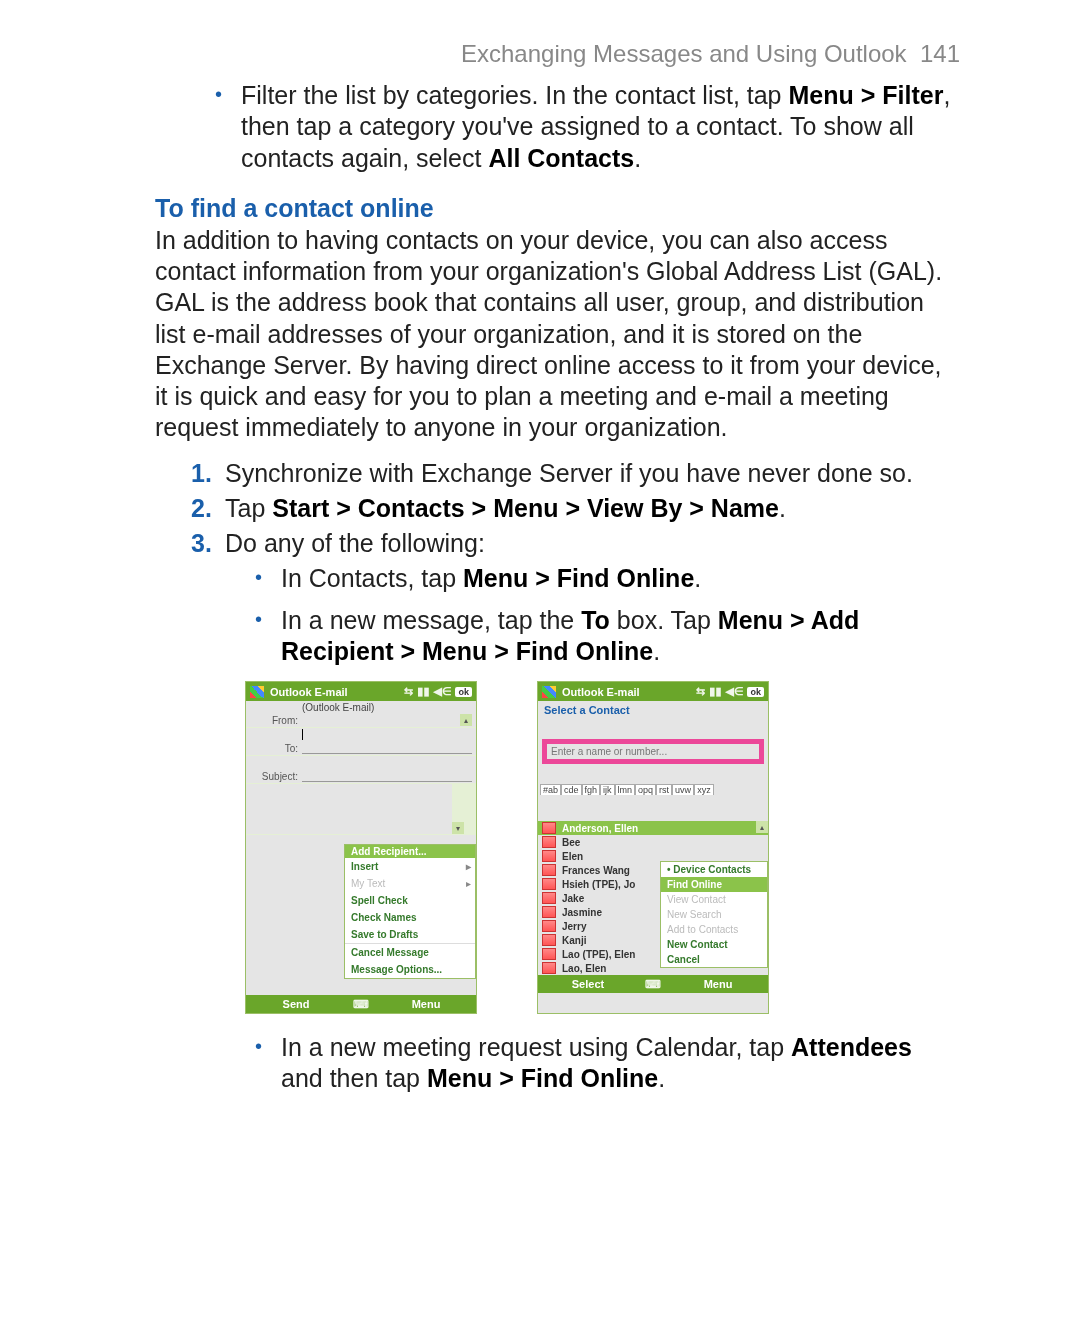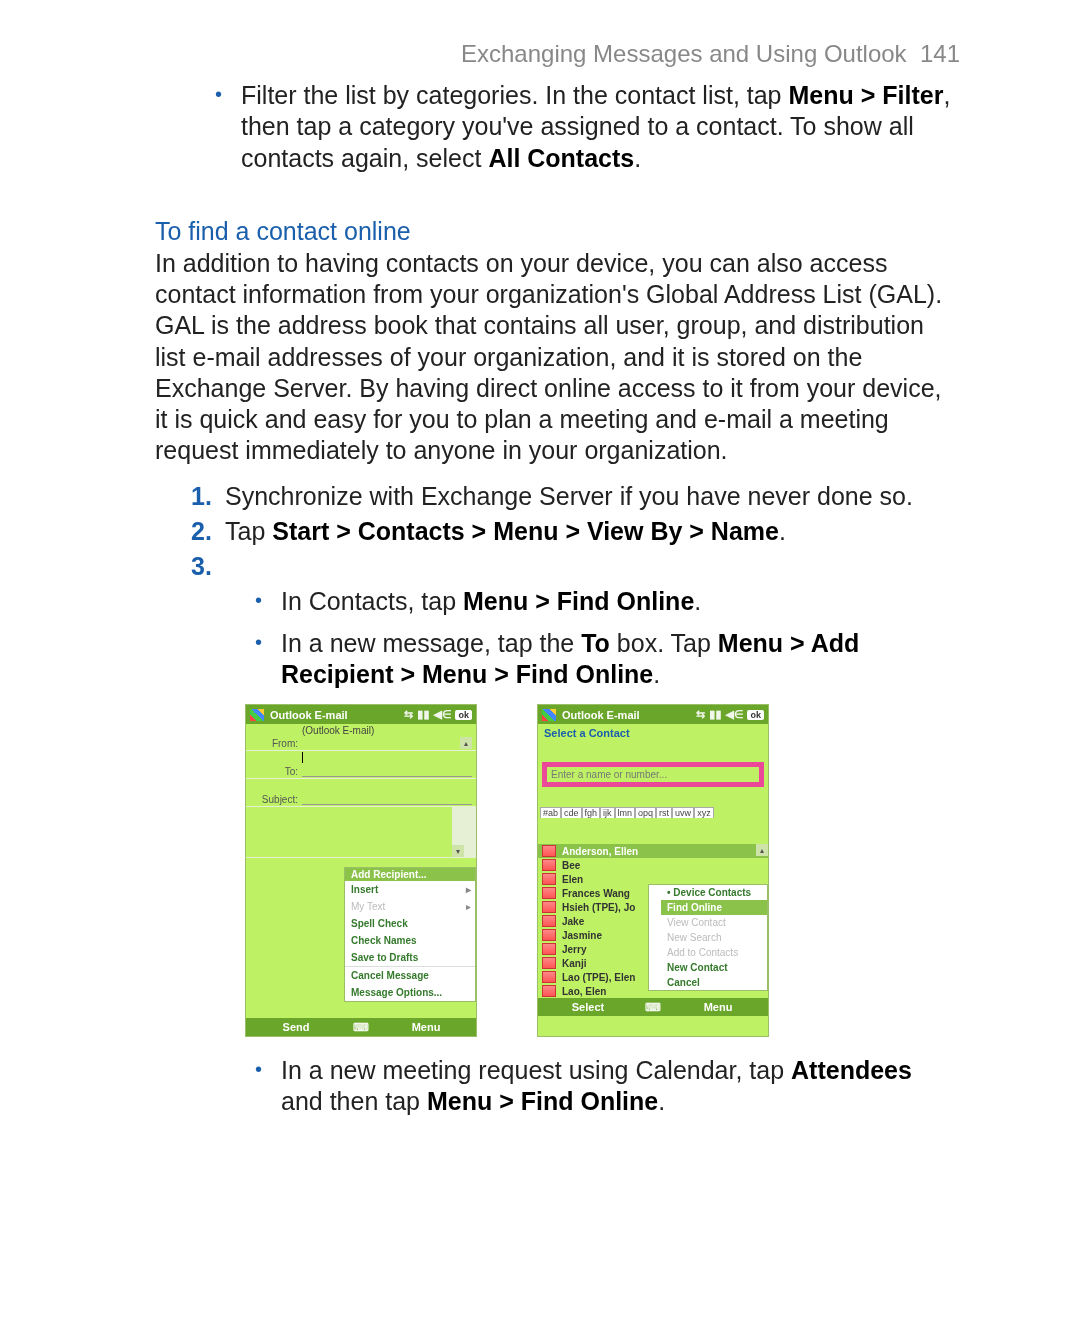--- a/index.html
+++ b/index.html
@@ -32,23 +32,23 @@
     width: 26px;
     color: #1a5fab;
     font-size: 20px;
     line-height: 28px;
     flex: none;
   }
   .bullet-text { flex: 1; }
   .sub-bullet { margin-left: 100px; }
   .section-heading {
     color: #1a5fab;
-    font-weight: normal;
+    font-weight: bold;
     font-size: 25px;
-    margin-top: 43px;
+    margin-top: 20px;
     margin-bottom: 2px;
   }
   .para { margin: 0 0 14px 0; }
   .num-row {
     display: flex;
     margin: 4px 0 4px 36px;
   }
   .num {
     width: 34px;
     font-weight: bold;
@@ -59,21 +59,21 @@
   b { font-weight: bold; color: #000; }
 
   .shots {
     display: flex;
     gap: 60px;
     margin: 14px 0 18px 90px;
   }
   .device {
     width: 230px;
     border: 1px solid #9bbf66;
-    background: #bef264;
+    background: #e5e5e5;
     font-family: Tahoma, Verdana, sans-serif;
     font-size: 10px;
     color: #333;
     position: relative;
   }
   .titlebar {
     background: #6aa62a;
     color: #fff;
     padding: 3px 4px;
     display: flex;
@@ -151,21 +151,21 @@
     display:flex; align-items:center; padding:1px 4px; font-size:10px; font-weight:bold; color:#333;
   }
   .crow.highlight { background:#8bc34a; color:#fff;margin-top:26px; }
   .cicon {
     width:12px; height:10px; margin-right:6px;
     background: linear-gradient(#f88,#f55);
     border:1px solid #c33; flex:none;
   }
   .side-menu {
     position:absolute; right:0; top:40px; width:106px;
-    border:1px solid #9bbf66; background:#fff;padding-left:12px;
+    border:1px solid #9bbf66; background:#fff;
   }
   .side-menu .hdr { color:#357a2c; font-weight:bold; padding:2px 6px; font-size:10px;}
   .side-menu .hi2 { background:#8bc34a; color:#fff; padding:2px 6px; font-weight:bold; font-size:10px;}
   .side-menu .opt { color:#bbb; padding:2px 6px; font-size:10px; }
   .side-menu .opt.strong { color:#357a2c; font-weight:bold;}
   .clist .scroll-arrow { background:#cde3a8; }
 </style>
 </head>
 <body>
 
@@ -190,20 +190,21 @@
     <div>Synchronize with Exchange Server if you have never done so.</div>
   </div>
   <div class="num-row body-text">
     <div class="num">2.</div>
     <div>
       <span>Tap </span><b>Start &gt; Contacts &gt; Menu &gt; View By &gt; Name</b><span>.</span>
     </div>
   </div>
   <div class="num-row body-text">
     <div class="num">3.</div>
+    <div>Do any of the following:</div>
   </div>
 
   <div class="bullet-row body-text sub-bullet">
     <div class="bullet-dot">•</div>
     <div class="bullet-text">
       <span>In Contacts, tap </span><b>Menu &gt; Find Online</b><span>.</span>
     </div>
   </div>
   <div class="bullet-row body-text sub-bullet">
     <div class="bullet-dot">•</div>

